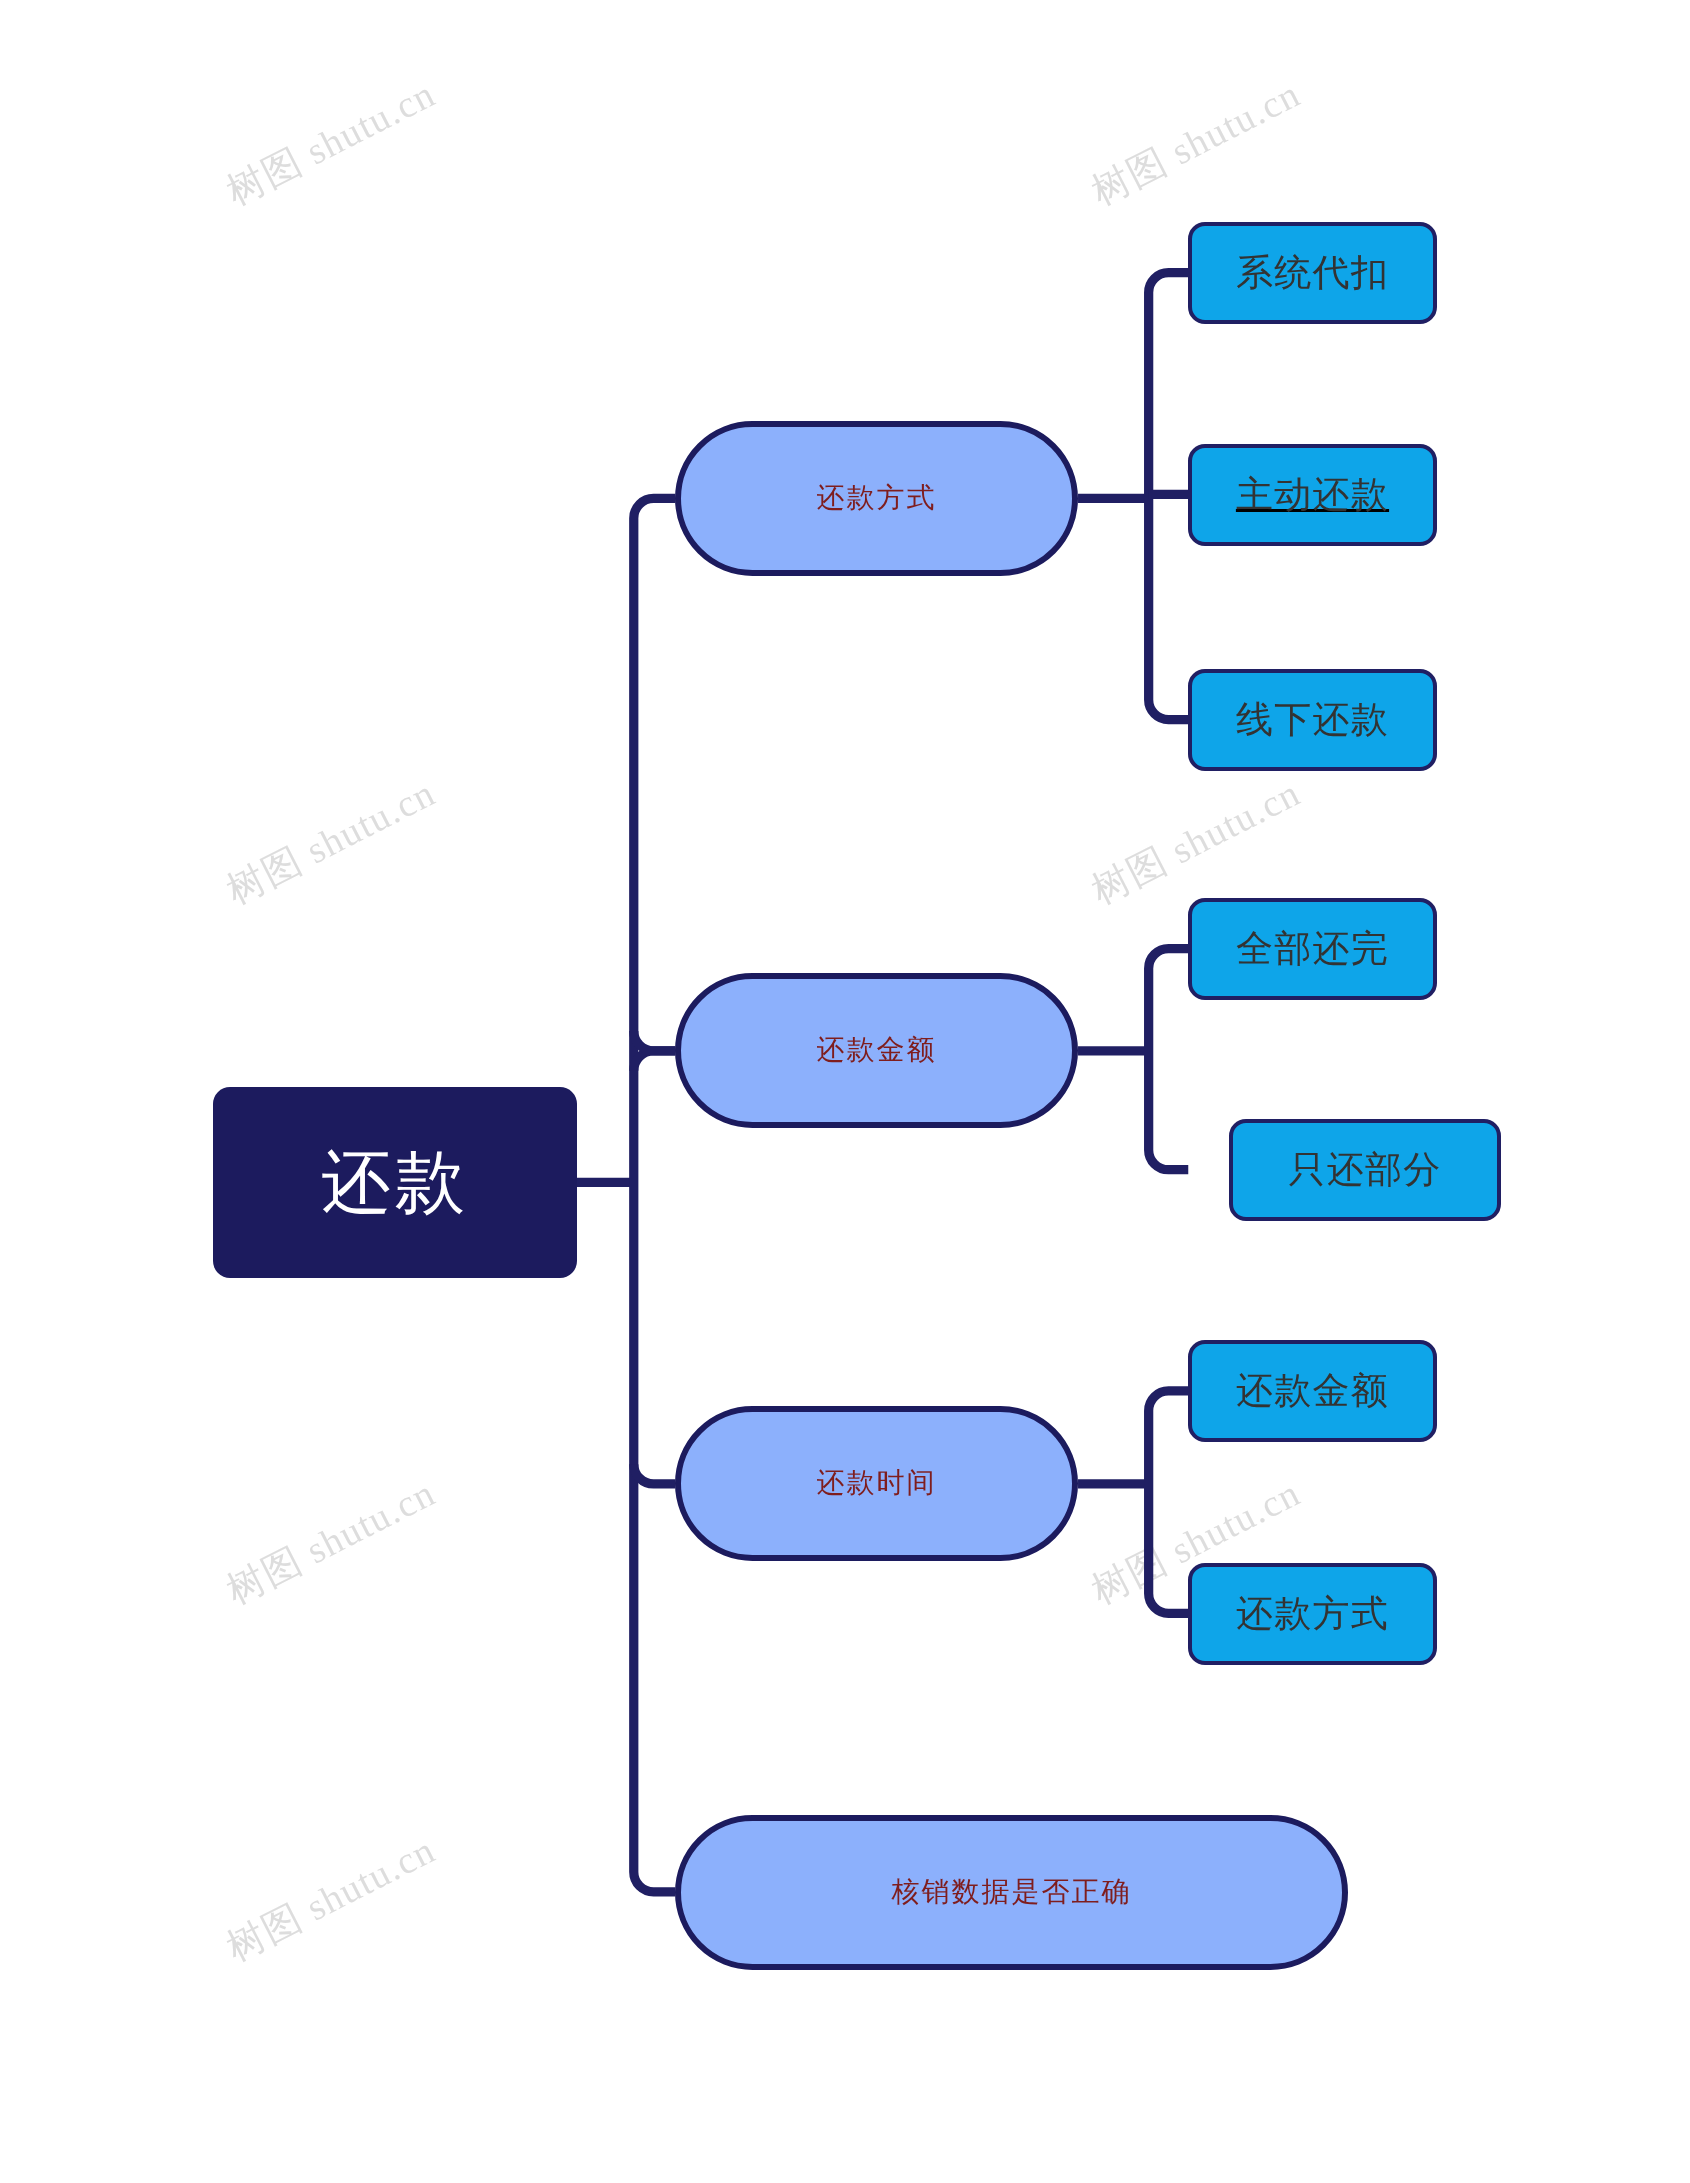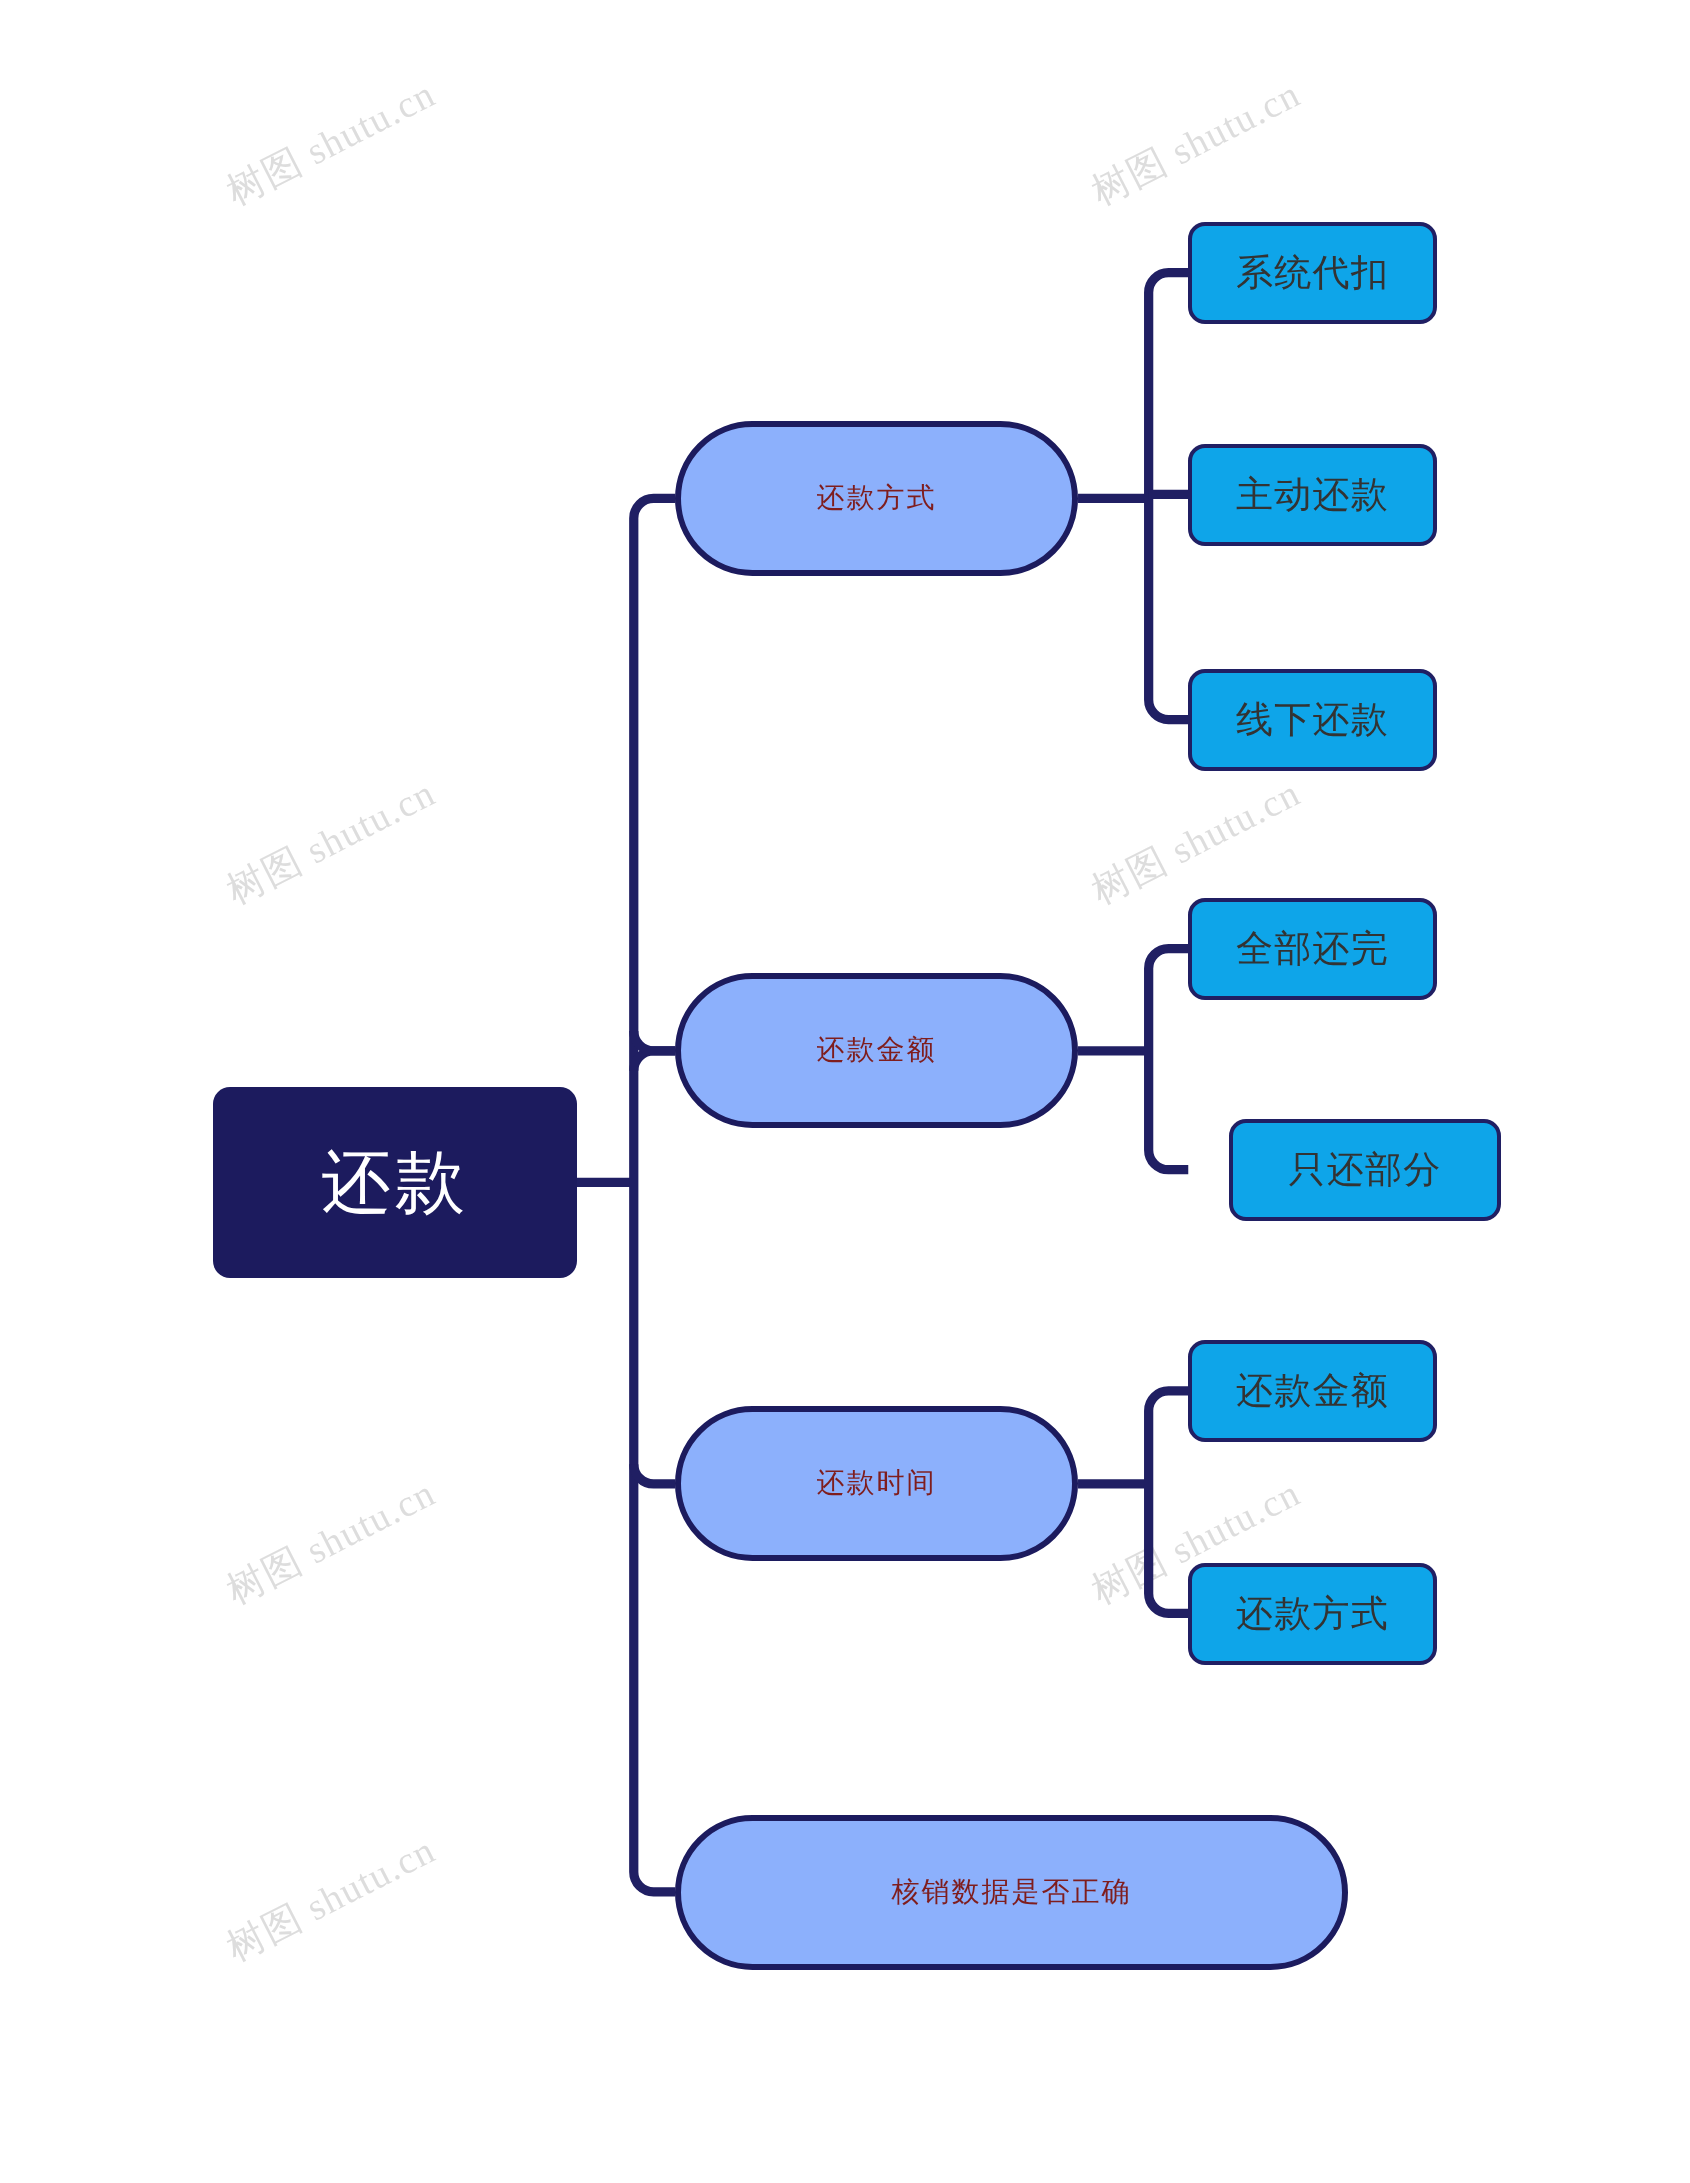--- a/index.html
+++ b/index.html
@@ -98,21 +98,21 @@
     background: #0ea5e9;
     border: 4.6px solid #201f63;
     border-radius: 17px;
   }
   .leaf .node-label {
     color: #333333;
     font-size: 37px;
     letter-spacing: 1.3px;
   }
   #node-l00 { left: 1188px; top: 222px;  width: 249px; height: 102px; }
-  #node-l01 { left: 1188px; top: 444px;  width: 249px; height: 102px; }
+  #node-l01 { left: 1188px; top: 444px;  width: 249px; height: 102px; text-decoration: underline; }
   #node-l02 { left: 1188px; top: 669px; width: 249px; height: 102px; }
   #node-l10 { left: 1188px; top: 898px; width: 249px; height: 102px; }
   #node-l11 { left: 1229px; top: 1119px; width: 272px; height: 102px; }
   #node-l20 { left: 1188px; top: 1340px; width: 249px; height: 102px; }
   #node-l21 { left: 1188px; top: 1563px; width: 249px; height: 102px; }
 </style>
 </head>
 <body>
 
 <div id="watermark-layer">

